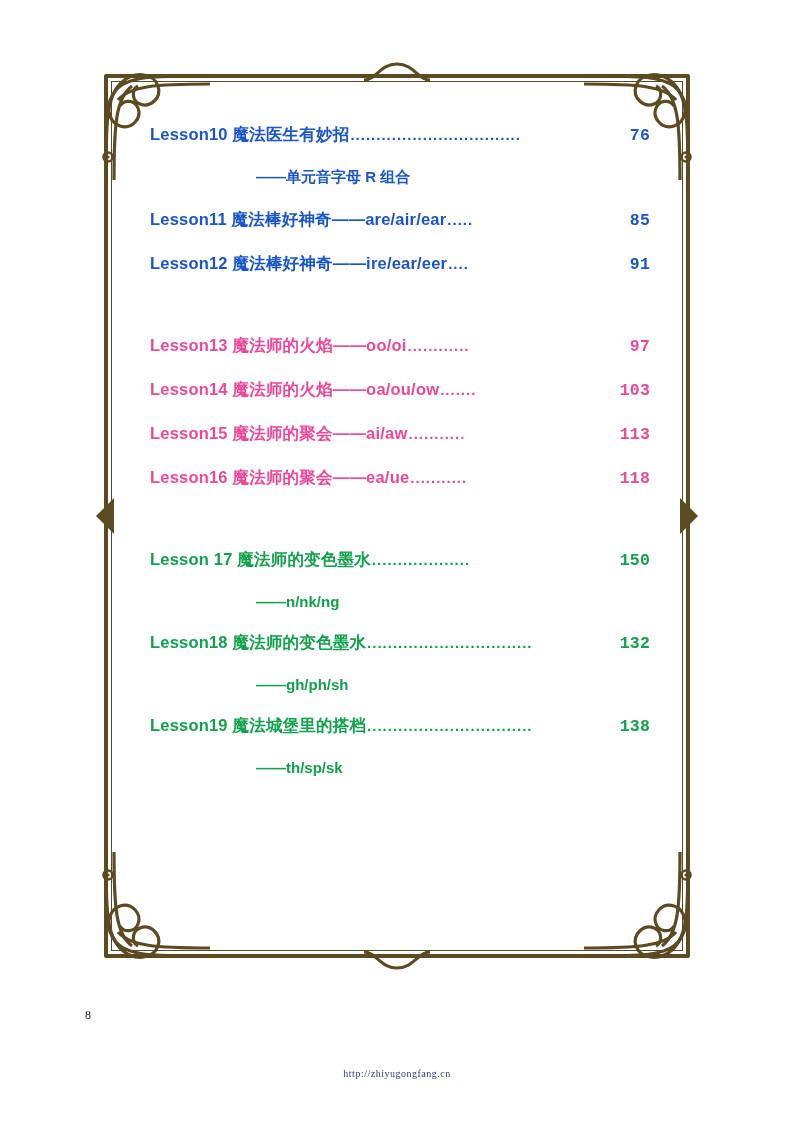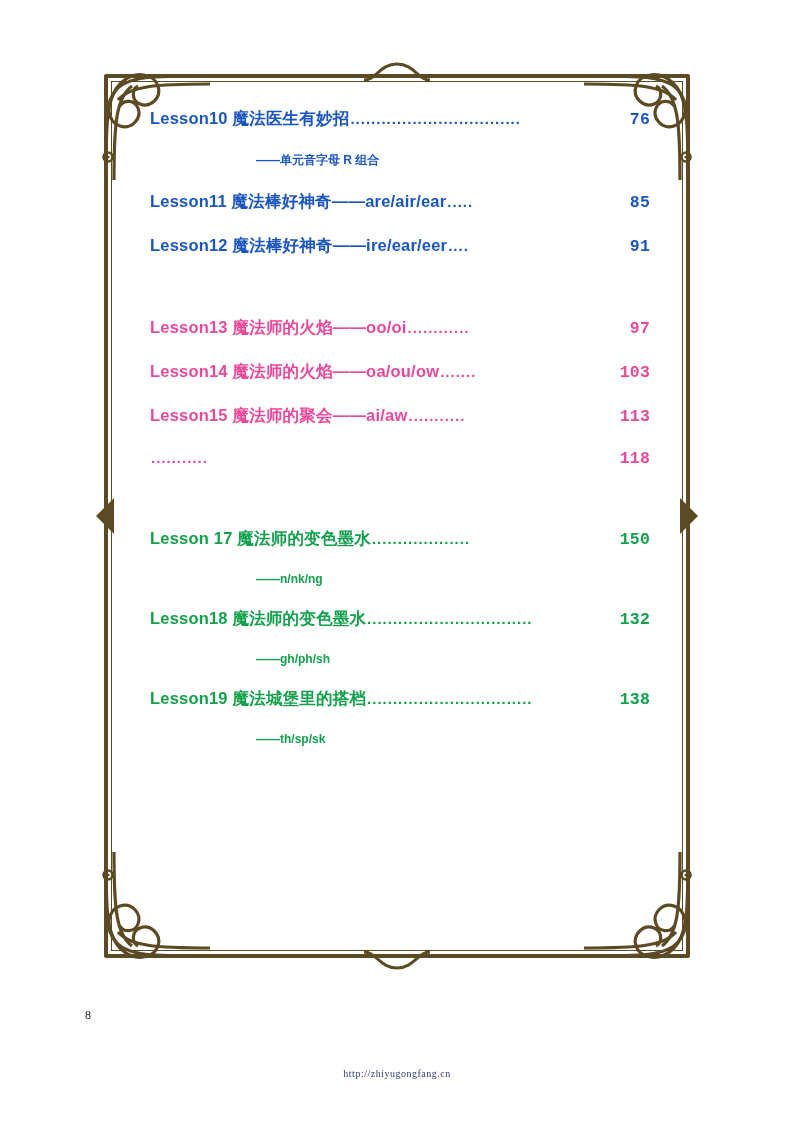--- a/index.html
+++ b/index.html
@@ -76,21 +76,21 @@
     width: 70px;
     height: 26px;
     bottom: -2px;
     color: #5b4a22;
   }
 
   
   .content {
     position: absolute;
     left: 150px;
-    top: 108px;
+    top: 124px;
     width: 500px;
   }
   .toc-row {
     display: flex;
     align-items: baseline;
     font-weight: bold;
     font-size: 16.5px;
     letter-spacing: 0.2px;
     white-space: nowrap;
     margin-bottom: 22px;
@@ -106,21 +106,21 @@
     letter-spacing: 1px;
     padding: 0 1px;
   }
   .toc-row .page {
     flex: 0 0 auto;
     text-align: right;
     font-family: Liberation Mono, monospace;
   }
   .sub-row {
     font-weight: bold;
-    font-size: 12px;
+    font-size: 15px;
     margin-bottom: 22px;
     padding-left: 106px;
   }
   .gap {
     height: 38px;
   }
 
   .c-blue  { color: #1a55c4; }
   .c-orange{ color: #ec4899; }
   .c-green { color: #12a14b; }
@@ -242,20 +242,21 @@
     <span class="title">Lesson14  魔法师的火焰——oa/ou/ow</span>
     <span class="leader">.......</span>
     <span class="page">103</span>
   </div>
   <div class="toc-row c-orange">
     <span class="title">Lesson15  魔法师的聚会——ai/aw</span>
     <span class="leader">...........</span>
     <span class="page">113</span>
   </div>
   <div class="toc-row c-orange">
+    <span class="title">Lesson16  魔法师的聚会——ea/ue</span>
     <span class="leader">...........</span>
     <span class="page">118</span>
   </div>
 
   <div class="gap"></div>
 
   <div class="toc-row c-green">
     <span class="title">Lesson 17  魔法师的变色墨水</span>
     <span class="leader">...................</span>
     <span class="page">150</span>

